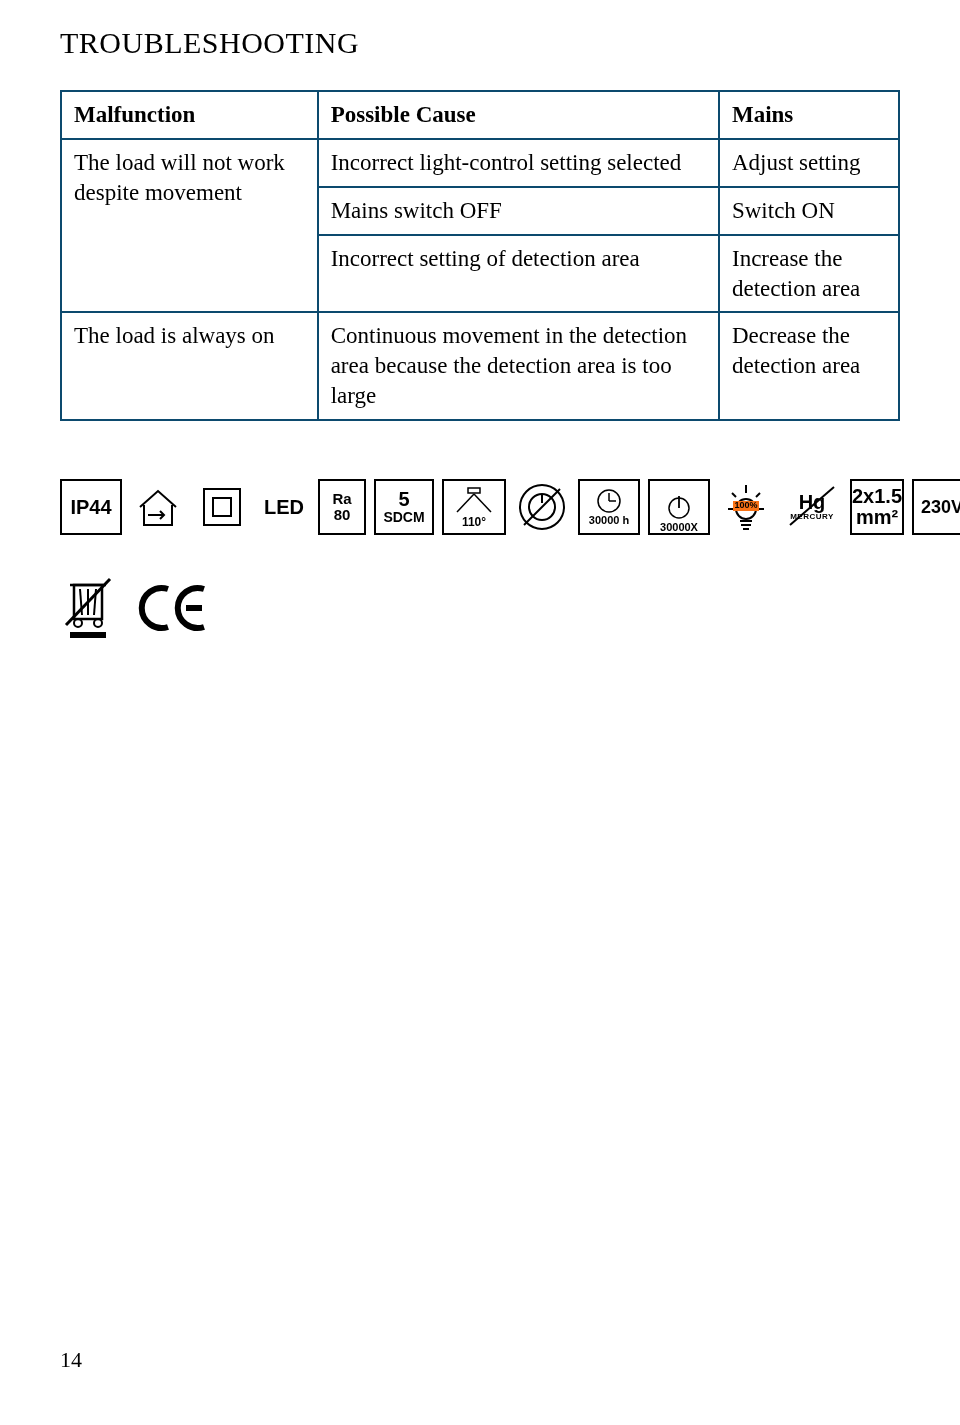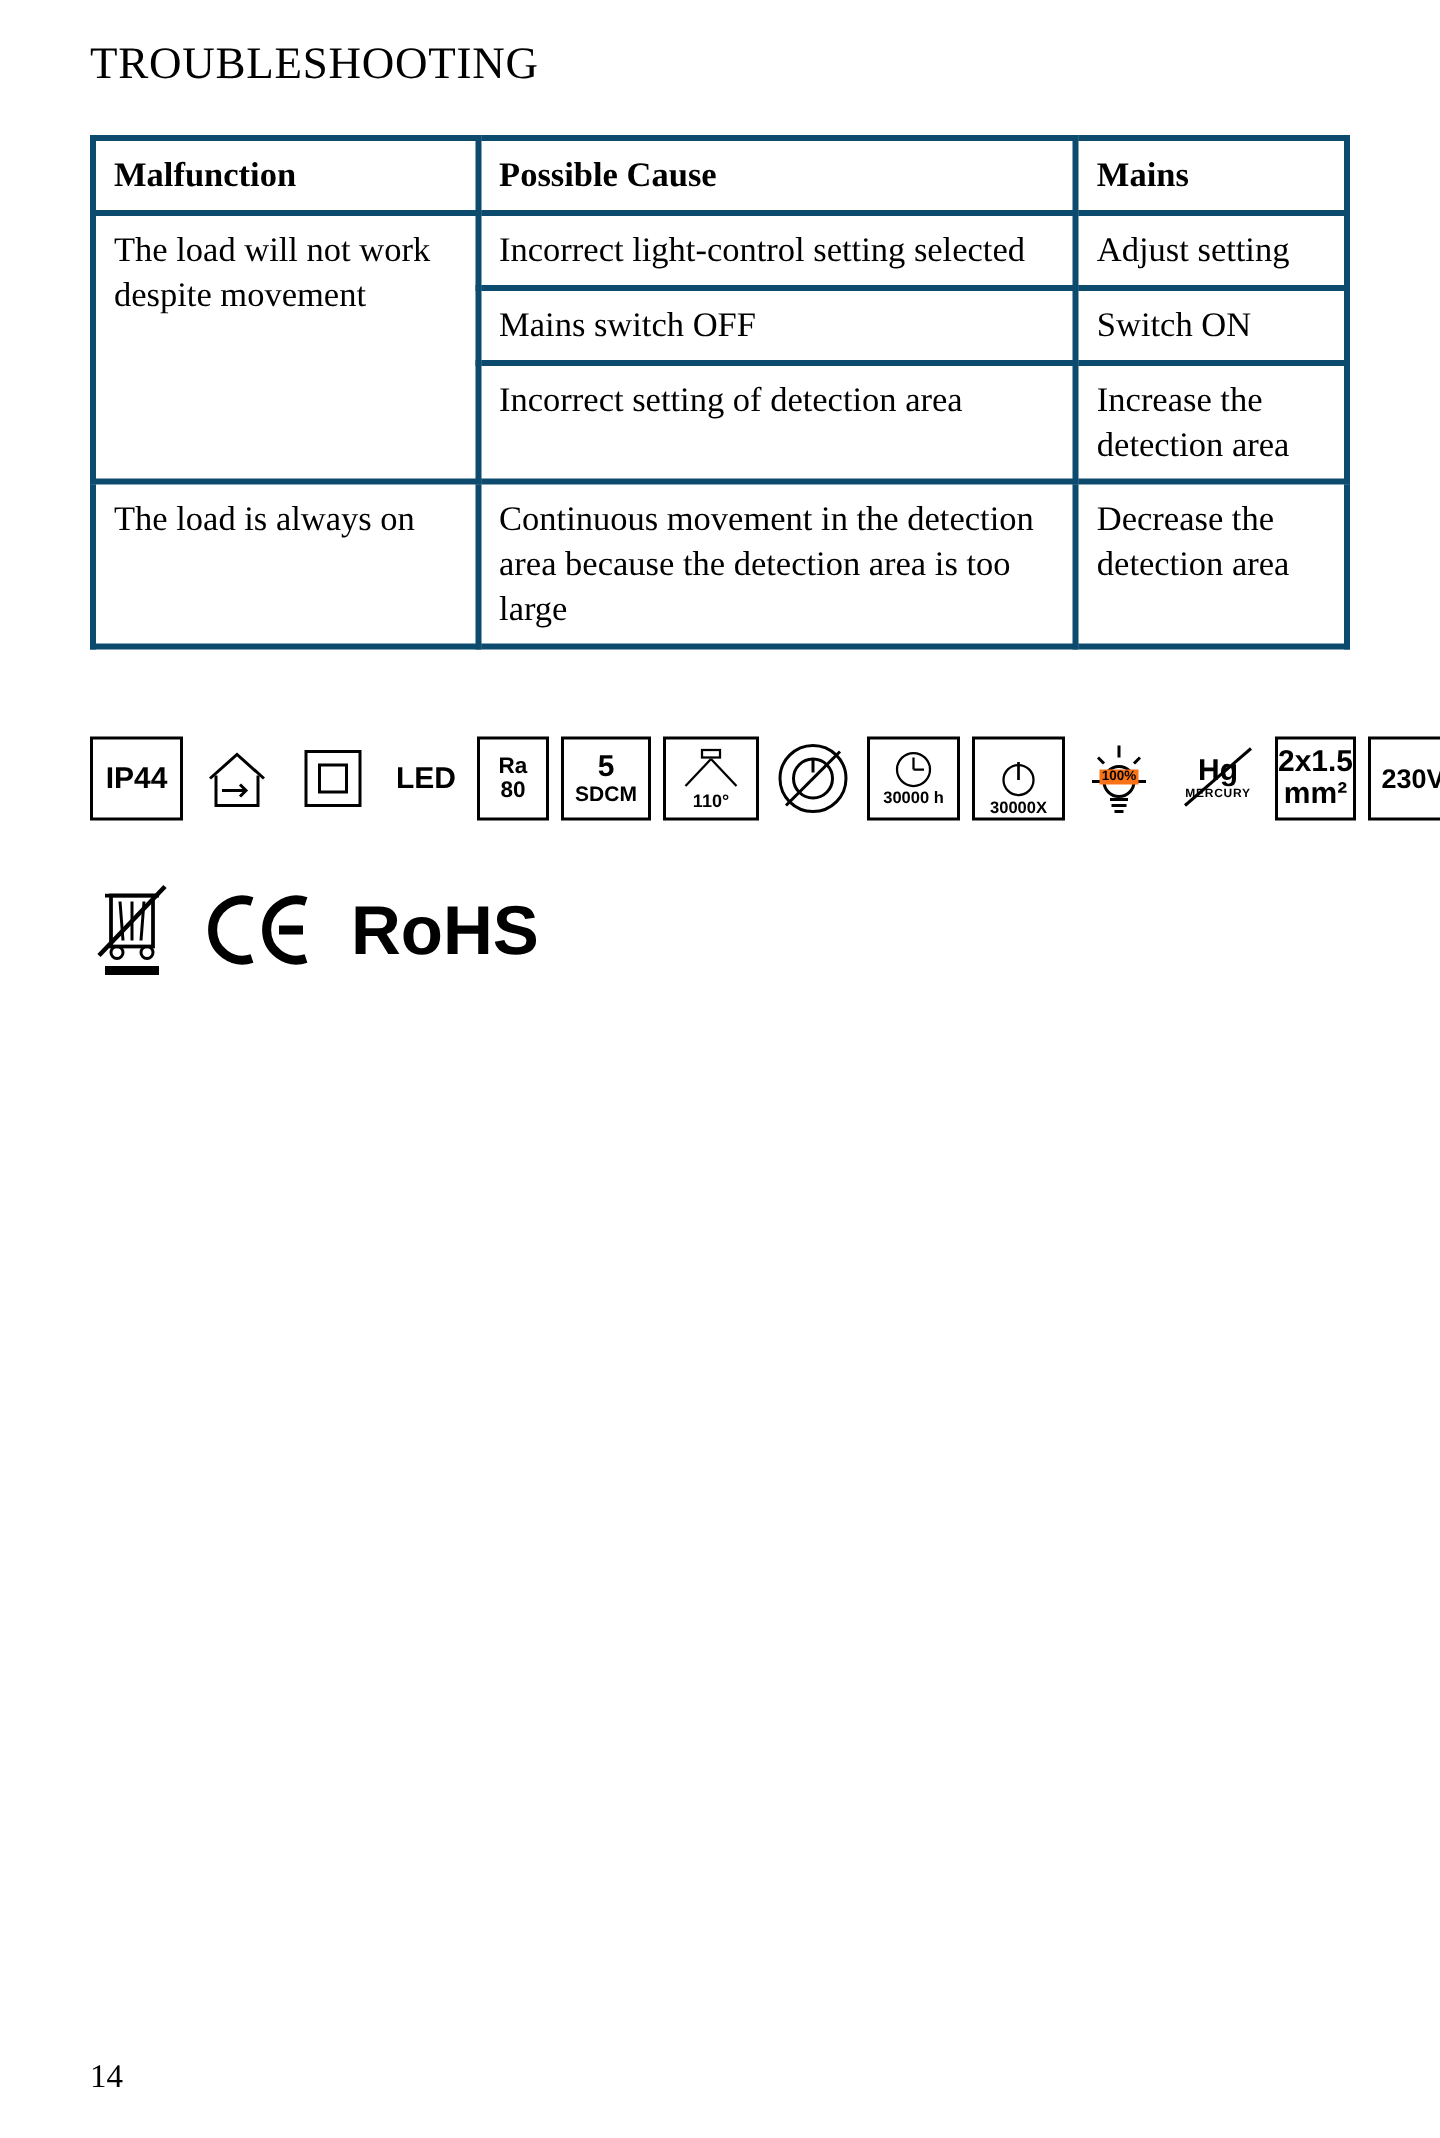--- a/index.html
+++ b/index.html
@@ -19,21 +19,21 @@
     margin-bottom:30px;
     font-family: Georgia, serif;
   }
   table.trouble {
     border-collapse:collapse;
     width:100%;
     font-size:23px;
     line-height:1.3;
   }
   table.trouble th, table.trouble td {
-    border:4px solid #0c4a6e;
+    border:2px solid #0c4a6e;
     padding:8px 12px;
     text-align:left;
     vertical-align:top;
   }
   table.trouble th {
     font-weight:700;
   }
   .icon-row {
     margin-top:58px;
     display:flex;
@@ -71,21 +71,21 @@
     gap:22px;
   }
   .rohs {
     font-family: Arial, sans-serif;
     font-size:46px;
     font-weight:900;
   }
 
   .page-num {
     position:absolute;
-    bottom:28px;
+    bottom:52px;
     left:60px;
     font-size:22px;
   }
 
   svg { display:block; }
 </style>
 </head>
 <body>
 
 <h1 class="title">TROUBLESHOOTING</h1>
@@ -236,17 +236,16 @@
   </div>
 
   <div>
     <svg width="74" height="50" viewBox="0 0 74 50">
       <path d="M30 6 A20 20 0 1 0 30 44" fill="none" stroke="#000" stroke-width="6"></path>
       <path d="M66 6 A20 20 0 1 0 66 44" fill="none" stroke="#000" stroke-width="6"></path>
       <line x1="48" y1="25" x2="64" y2="25" stroke="#000" stroke-width="6"></line>
     </svg>
   </div>
 
-  <div class="rohs">RoHS</div>
 
 </div>
 
 <div class="page-num">14</div>
 
 </body></html>

